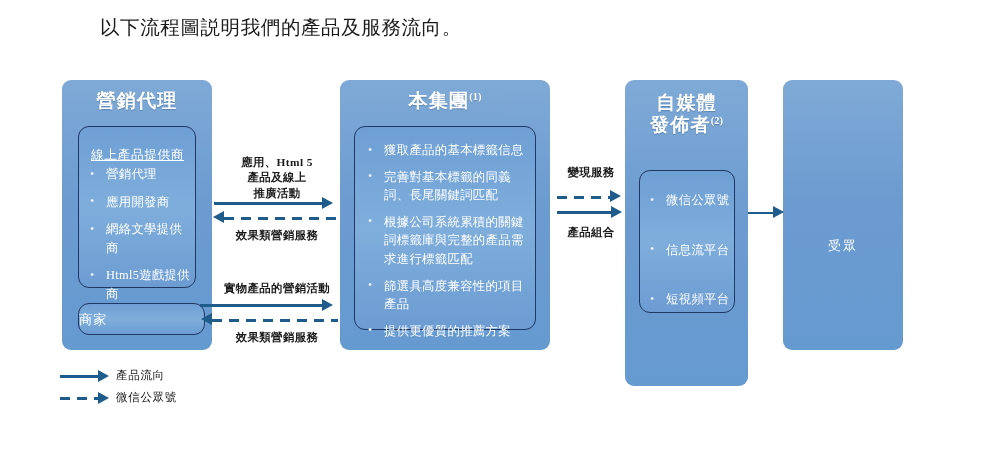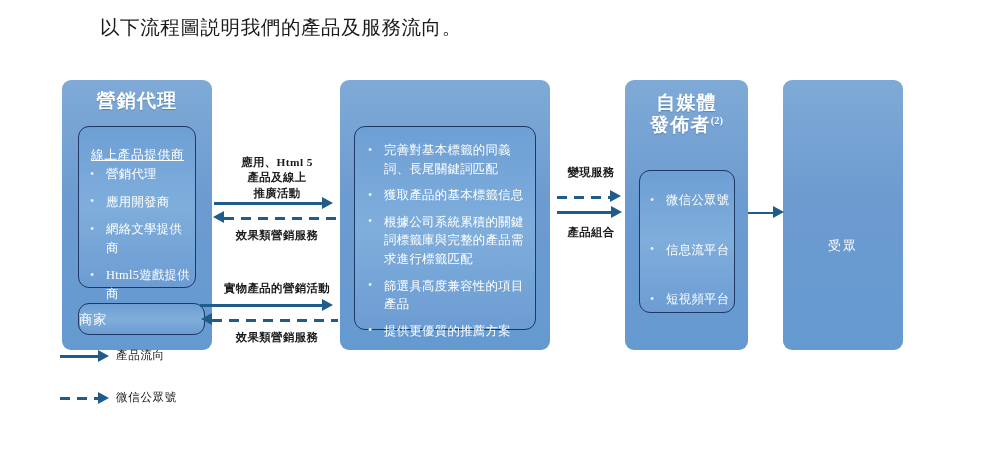--- a/index.html
+++ b/index.html
@@ -197,33 +197,36 @@
         <li>小程序開發商</li>
       </ul>
     </div>
 
     <div class="ibox" style="left:16px; top:223px; width:127px; height:32px;">
       <div class="ibox-center-label" style="top:7px;">商家</div>
     </div>
   </div>
 
   <div class="obox" style="left:340px; top:80px; width:210px; height:270px;">
+    <div class="obox-title" style="top:10px;">
+      <span>本集團</span><sup>(1)</sup>
+    </div>
 
     <div class="ibox" style="left:14px; top:46px; width:182px; height:204px;">
       <ul class="list wide" style="position:absolute; left:7px; top:14px; right:8px;">
+        <li>獲取產品的基本標籤信息</li>
         <li>完善對基本標籤的同義詞、長尾關鍵詞匹配</li>
-        <li>獲取產品的基本標籤信息</li>
         <li>根據公司系統累積的關鍵詞標籤庫與完整的產品需求進行標籤匹配</li>
         <li>篩選具高度兼容性的項目產品</li>
         <li>提供更優質的推薦方案</li>
       </ul>
     </div>
   </div>
 
-  <div class="obox" style="left:625px; top:80px; width:123px; height:270px;">
+  <div class="obox" style="left:625px; top:80px; width:123px; height:306px;">
     <div class="obox-title" style="top:12px;">
       <div>自媒體</div>
       <div>
         <span>發佈者</span><sup>(2)</sup>
       </div>
     </div>
 
     <div class="ibox" style="left:14px; top:90px; width:96px; height:143px;">
       <ul class="list" style="position:absolute; left:4px; top:20px; right:2px;">
         <li style="margin-bottom:31px;">微信公眾號</li>
@@ -279,21 +282,21 @@
     <div class="arrow-head-r" style="left:611px; top:205.5px;"></div>
   </div>
 
   <div class="arr-label" style="left:556px; top:225px; width:70px;">產品組合</div>
 
   <div>
     <div class="arrow-shaft" style="left:748px; top:211.5px; width:27px;"></div>
     <div class="arrow-head-r" style="left:773px; top:206px;"></div>
   </div>
 
-  <div class="legend-row" style="left:60px; top:348px; width:180px; height:18px;">
+  <div class="legend-row" style="left:60px; top:368px; width:180px; height:18px;">
     <div class="arrow-shaft" style="left:0px; top:7px; width:40px;"></div>
     <div class="arrow-head-r" style="left:38px; top:1.5px;"></div>
     <span class="legend-label" style="left:56px; top:0px;">產品流向</span>
   </div>
 
   <div class="legend-row" style="left:60px; top:390px; width:180px; height:18px;">
     <div class="arrow-dashed" style="left:0px; top:6.5px; width:40px;"></div>
     <div class="arrow-head-r" style="left:38px; top:1.5px;"></div>
     <span class="legend-label" style="left:56px; top:0px;">微信公眾號</span>
   </div>

